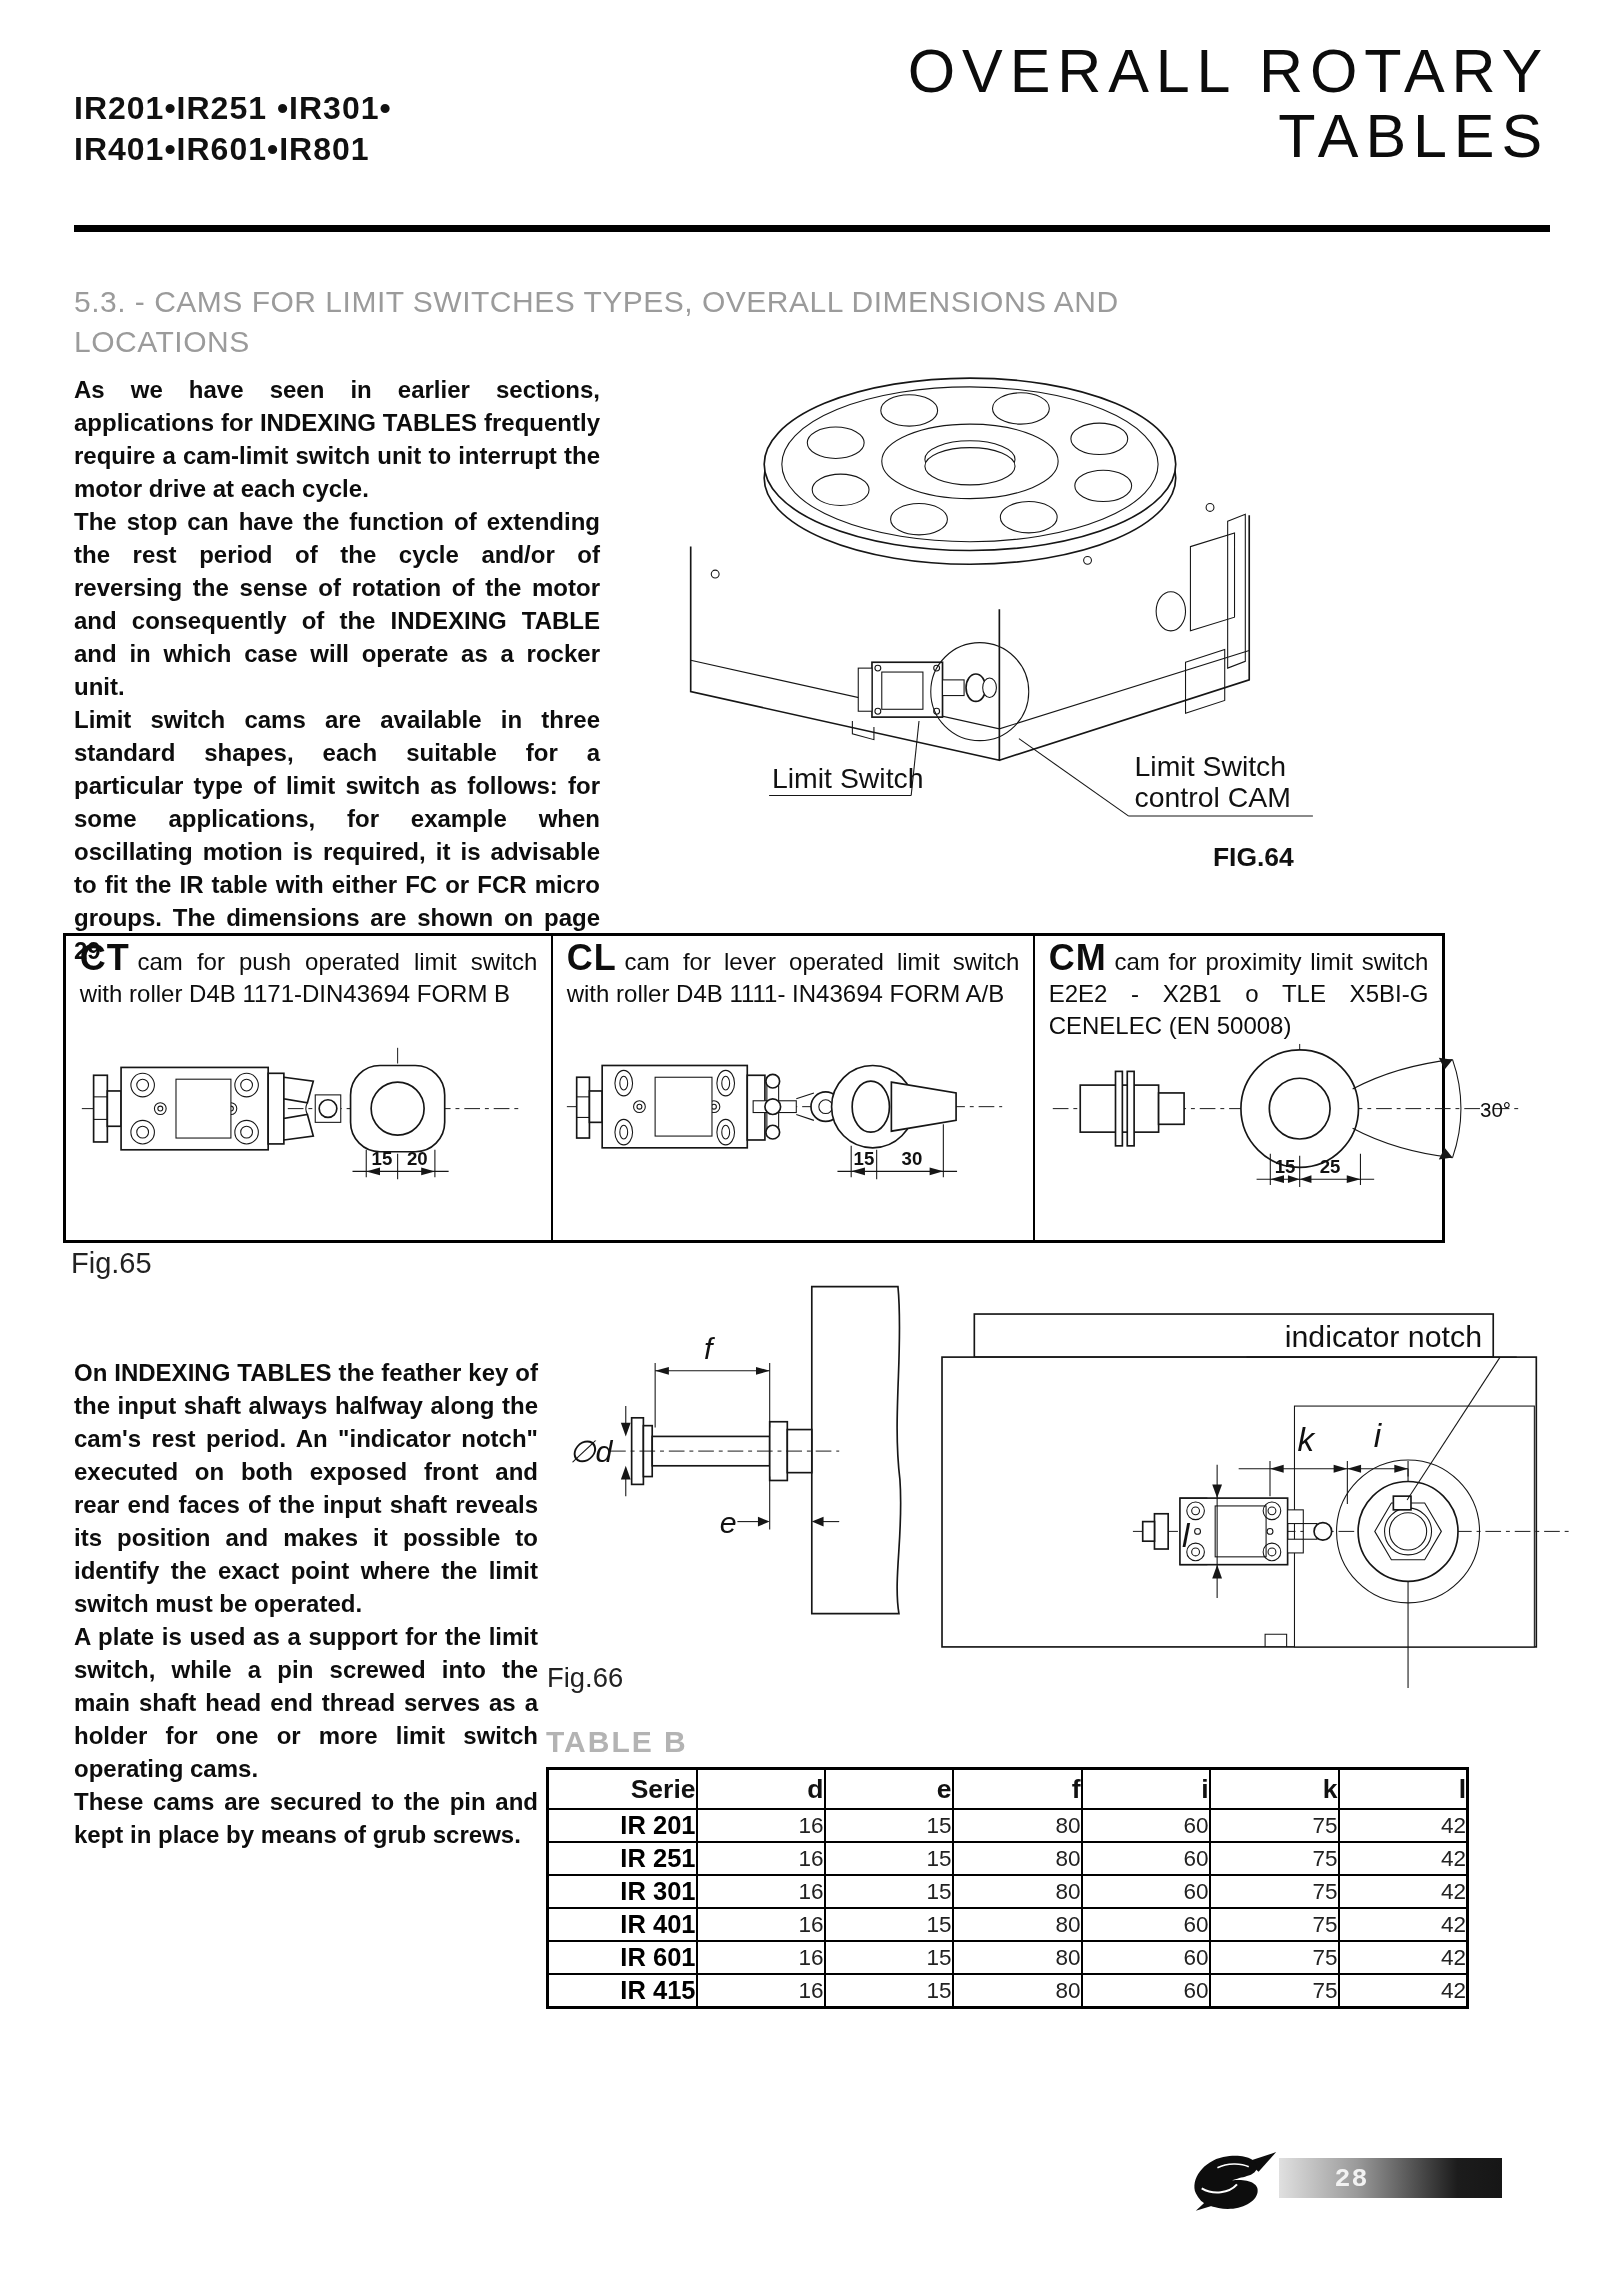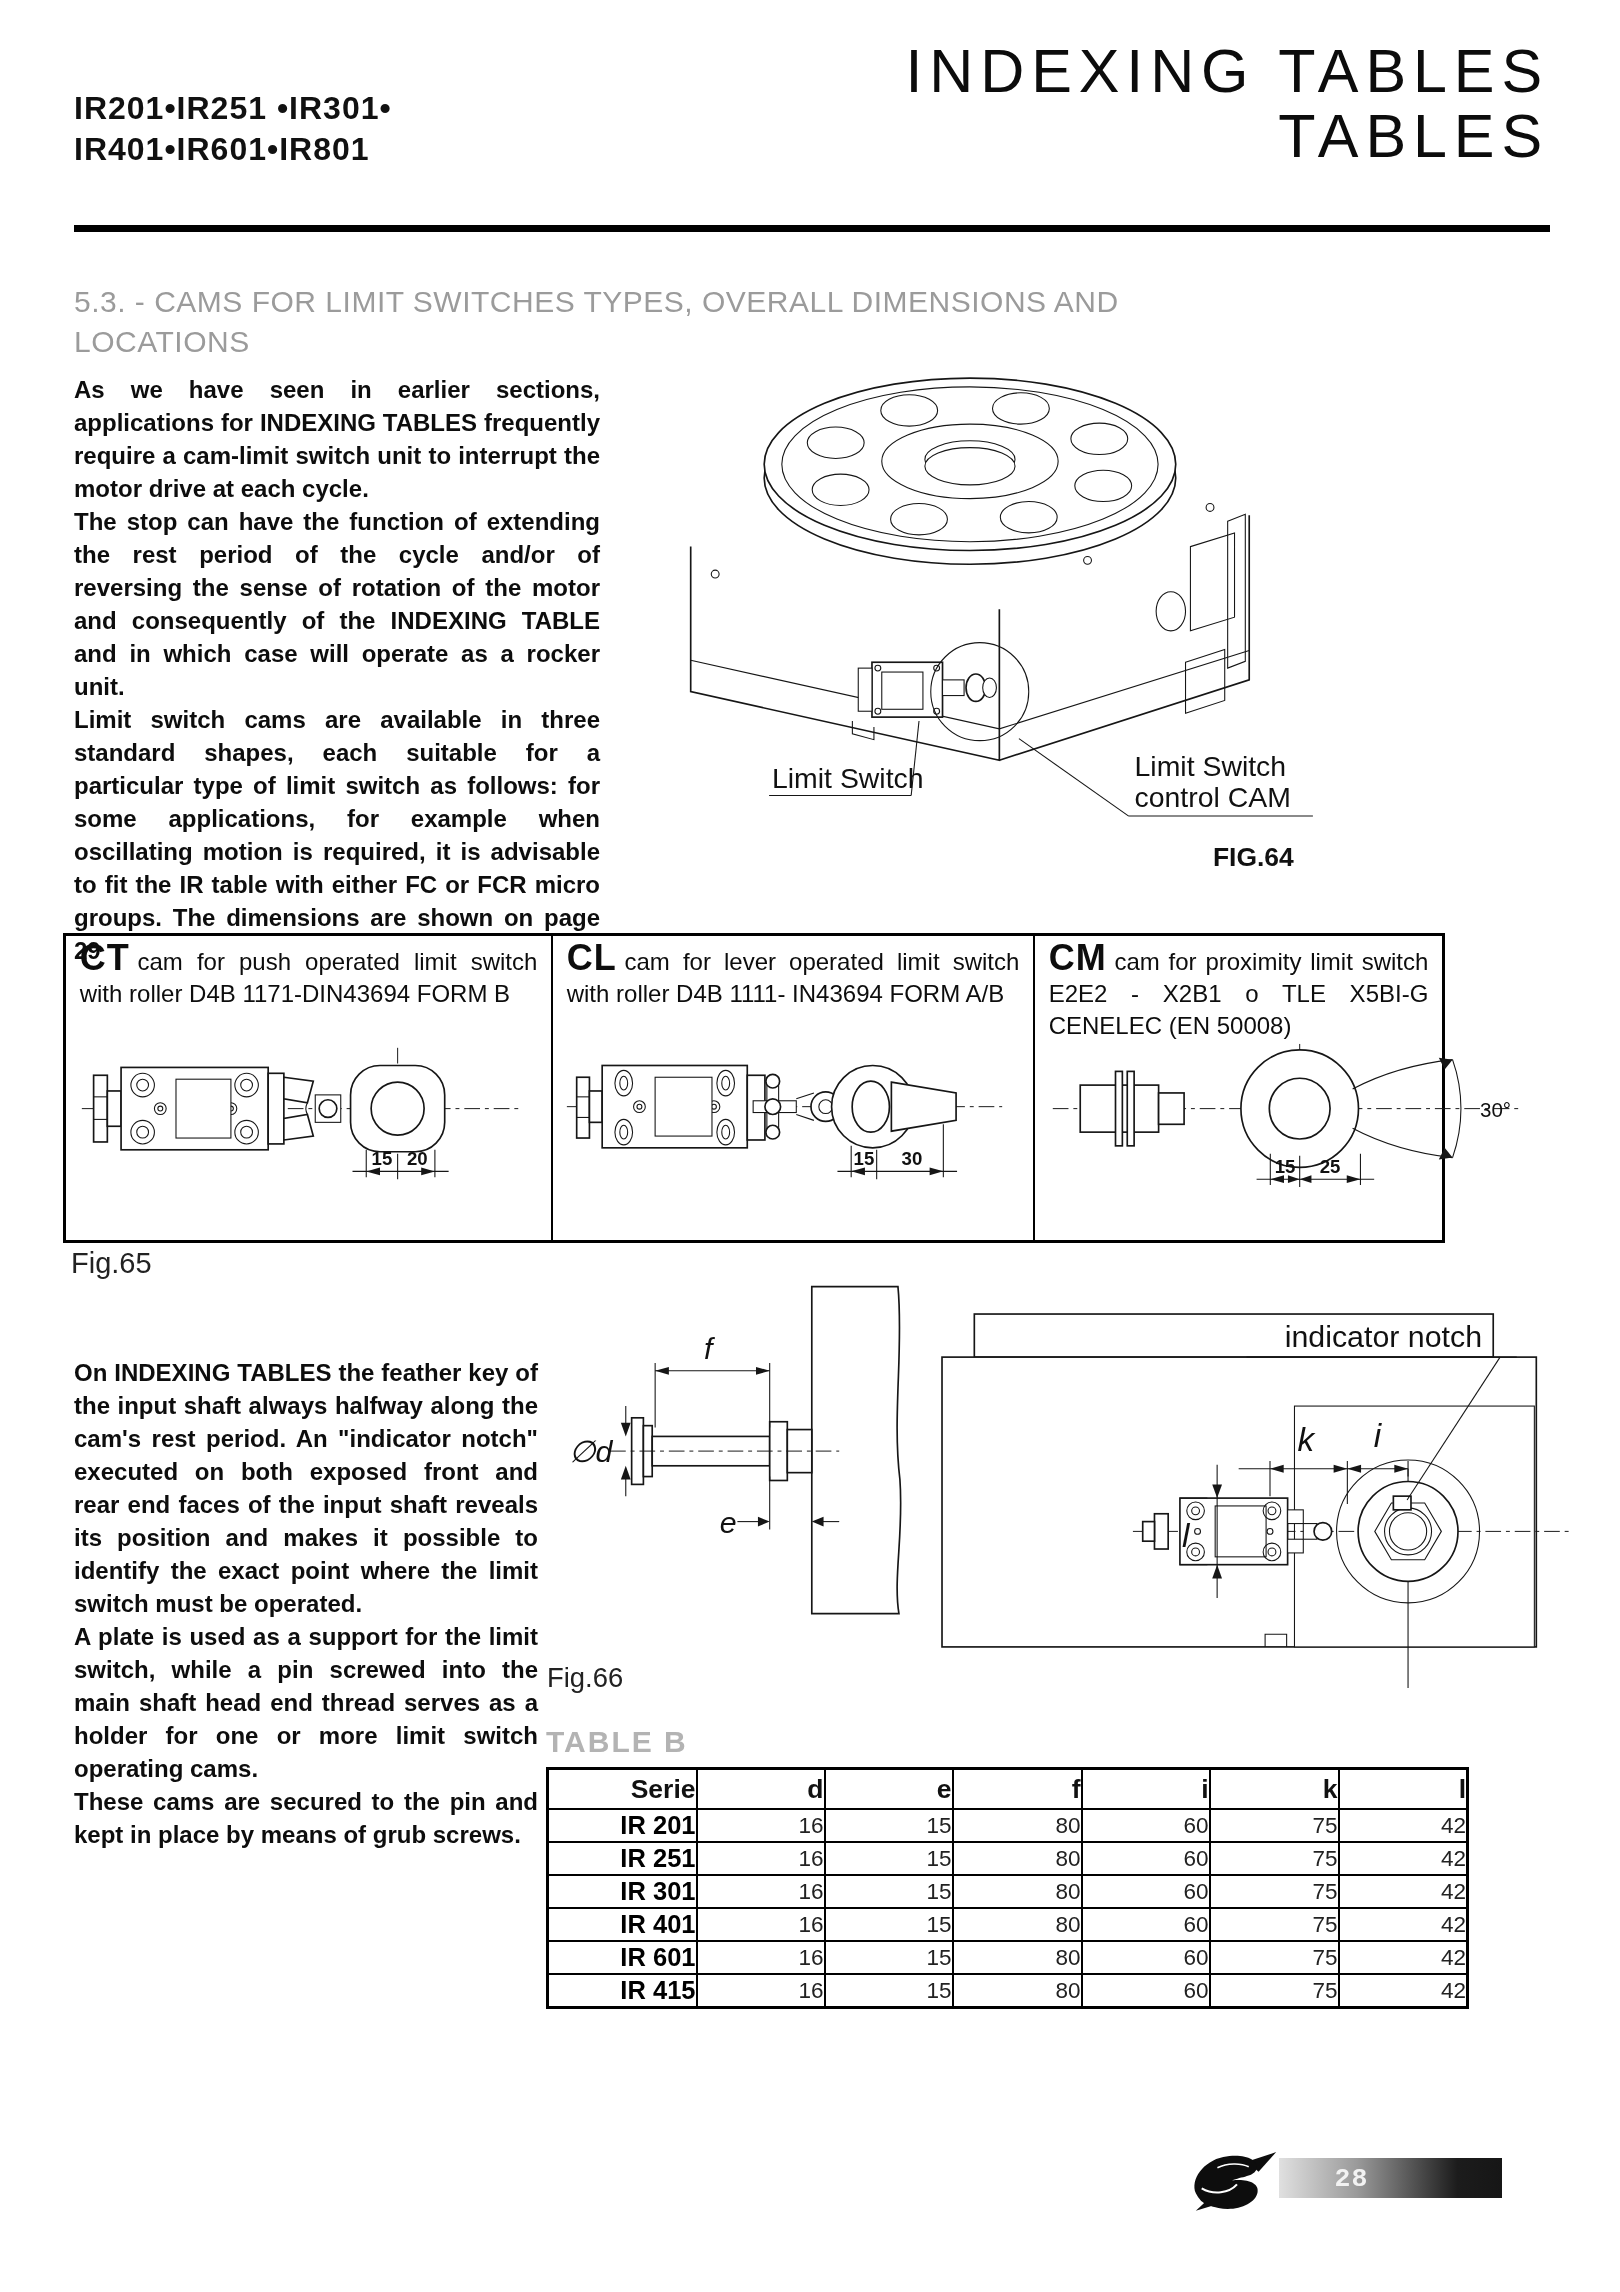--- a/index.html
+++ b/index.html
@@ -55,21 +55,21 @@
 </head>
 <body>
 
 <div class="page">
 
   <div class="abs models">
     <div>IR201•IR251 •IR301•</div>
     <div>IR401•IR601•IR801</div>
   </div>
   <div class="abs doc-title">
-    <div>INDEXING TABLES</div>
+    <div>OVERALL ROTARY</div>
     <div>TABLES</div>
   </div>
   <div class="abs rule"></div>
 
   <div class="abs sec-head">
     <div>5.3. - CAMS FOR LIMIT SWITCHES TYPES, OVERALL DIMENSIONS AND</div>
     <div>LOCATIONS</div>
   </div>
 
   <div class="abs para p1">As we have seen in earlier sections, applications for INDEXING TABLES frequently require a cam-limit switch unit to interrupt the motor drive at each cycle.

